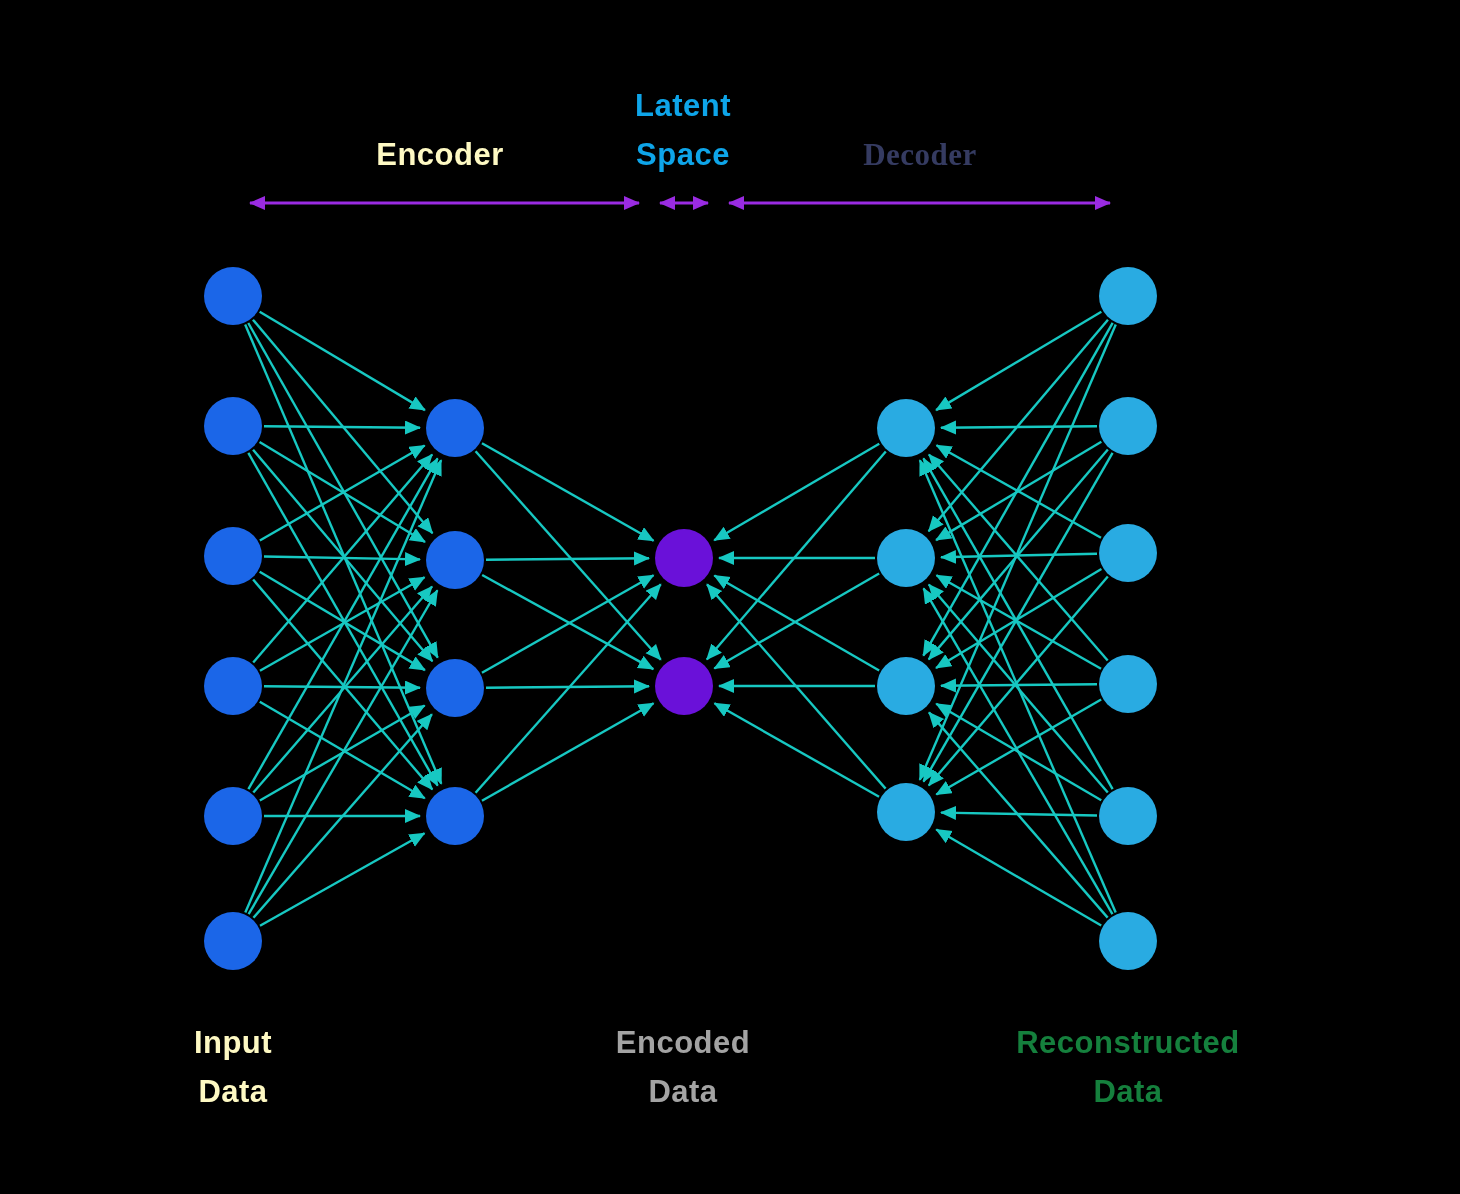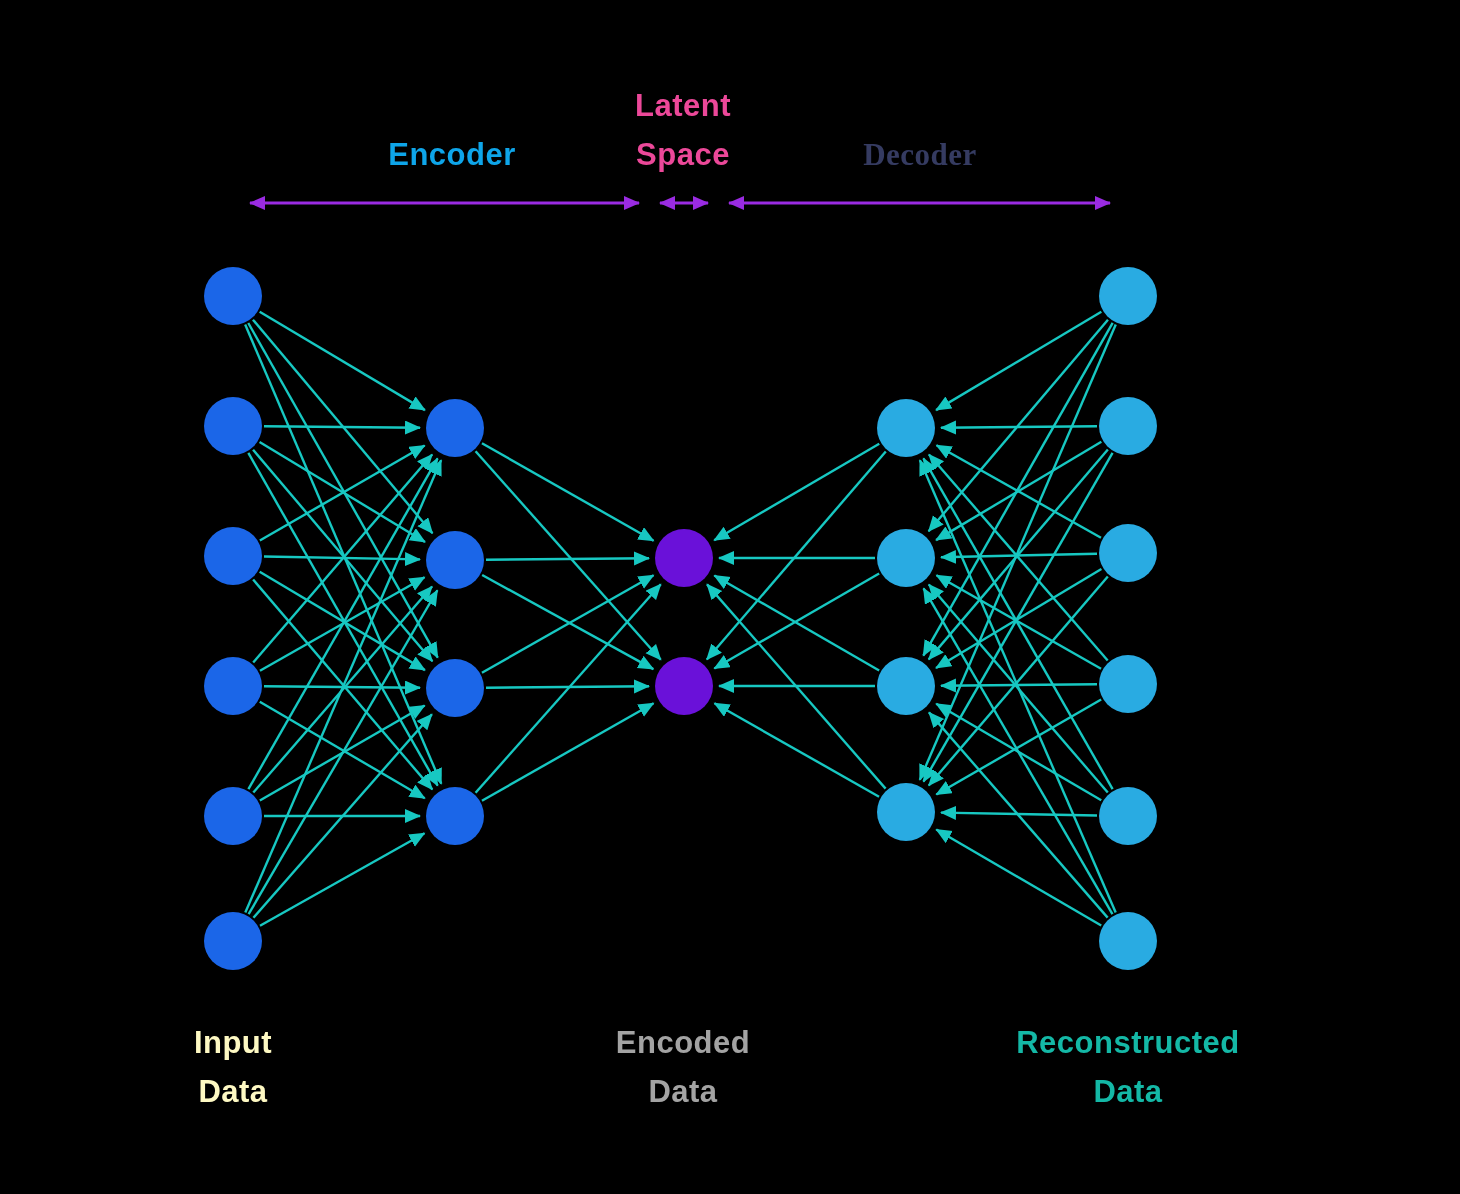--- a/index.html
+++ b/index.html
@@ -126,23 +126,23 @@
       <circle cx="906" cy="686" r="29" fill="#29abe2"></circle>
       <circle cx="906" cy="812" r="29" fill="#29abe2"></circle>
       <circle cx="1128" cy="296" r="29" fill="#29abe2"></circle>
       <circle cx="1128" cy="426" r="29" fill="#29abe2"></circle>
       <circle cx="1128" cy="553" r="29" fill="#29abe2"></circle>
       <circle cx="1128" cy="684" r="29" fill="#29abe2"></circle>
       <circle cx="1128" cy="816" r="29" fill="#29abe2"></circle>
       <circle cx="1128" cy="941" r="29" fill="#29abe2"></circle>
     </svg>
 
-  <div class="lbl" id="lbl-encoder" style="color: #0ea5e9; margin-left: 12px;">Encoder</div>
-  <div class="lbl" id="lbl-latent-space" style="color: #ec4899;">Latent
+  <div class="lbl" id="lbl-encoder" style="color: #fef9c3;">Encoder</div>
+  <div class="lbl" id="lbl-latent-space" style="color: #0ea5e9;">Latent
 Space</div>
   <div class="lbl" id="lbl-decoder" style="color: rgb(53, 59, 97);">Decoder</div>
   <div class="lbl" id="lbl-input-data" style="color: #fef9c3;">Input
 Data</div>
   <div class="lbl" id="lbl-encoded-data" style="color: #a3a3a3;">Encoded
 Data</div>
-  <div class="lbl" id="lbl-reconstructed-data" style="color: #14b8a6;">Reconstructed
+  <div class="lbl" id="lbl-reconstructed-data" style="color: #15803d;">Reconstructed
 Data</div>
 </div>
 
 </body></html>

